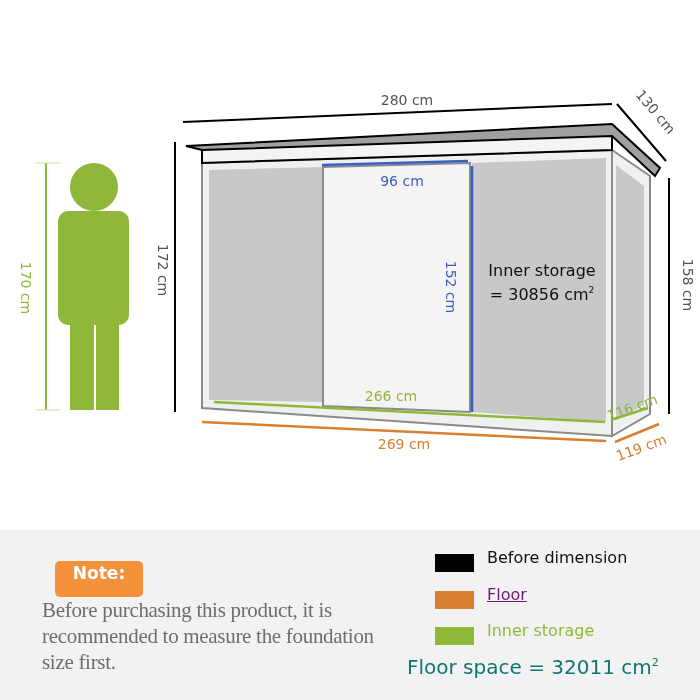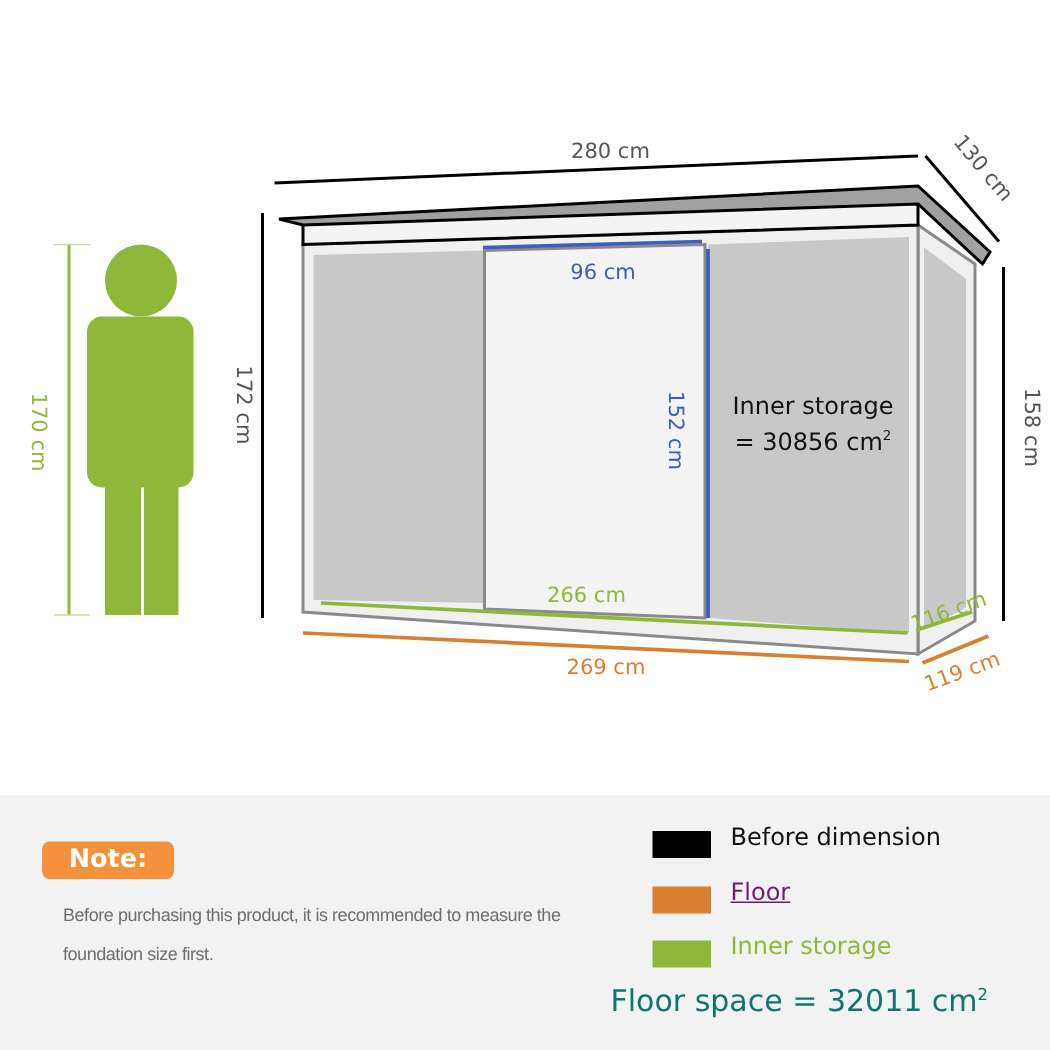--- a/index.html
+++ b/index.html
@@ -1,25 +1,25 @@
 <!DOCTYPE html>
 <html><head>
 <meta charset="utf-8">
 <style>
   html, body { margin:0; padding:0; }
   body { width:700px; height:700px; position:relative; background:#ffffff; overflow:hidden;
          font-family:"DejaVu Sans", sans-serif; }
   #diagram { position:absolute; left:0; top:0; width:700px; height:530px; }
   #diagram text { font-family:"DejaVu Sans", sans-serif; }
   .footer { position:absolute; left:0; top:530px; width:700px; height:170px; background:#f2f2f2; }
-  .note-badge { position:absolute; left:28px; top:561px; width:88px; height:25px; background:#f4913a;
+  .note-badge { position:absolute; left:55px; top:561px; width:88px; height:36px; background:#f4913a;
                 border-radius:5px; color:#fff; font-weight:bold; font-size:17px; line-height:25px;
                 text-align:center; font-family:"DejaVu Sans", sans-serif; }
-  .note-text { position:absolute; left:42px; top:597px; width:340px; color:#6e6e6e; font-size:12px;
-               line-height:26px; font-family:Liberation Sans, sans-serif; letter-spacing:-0.3px; }
+  .note-text { position:absolute; left:42px; top:597px; width:340px; color:#6e6e6e; font-size:21px;
+               line-height:26px; font-family:Liberation Serif, serif; letter-spacing:-0.3px; }
   .legend-row { position:absolute; left:435px; height:20px; }
   .swatch { position:absolute; left:0; top:0; width:39px; height:18px; }
   .legend-label { position:absolute; left:52px; top:-6px; font-size:16px; white-space:nowrap;
                   font-family:"DejaVu Sans", sans-serif; }
   .floor-space { position:absolute; left:407px; top:655px; font-size:20px; color:#0f766e; white-space:nowrap;
                  font-family:"DejaVu Sans", sans-serif; }
   .floor-space sup { font-size:11px; }
 </style>
 </head>
 <body>

